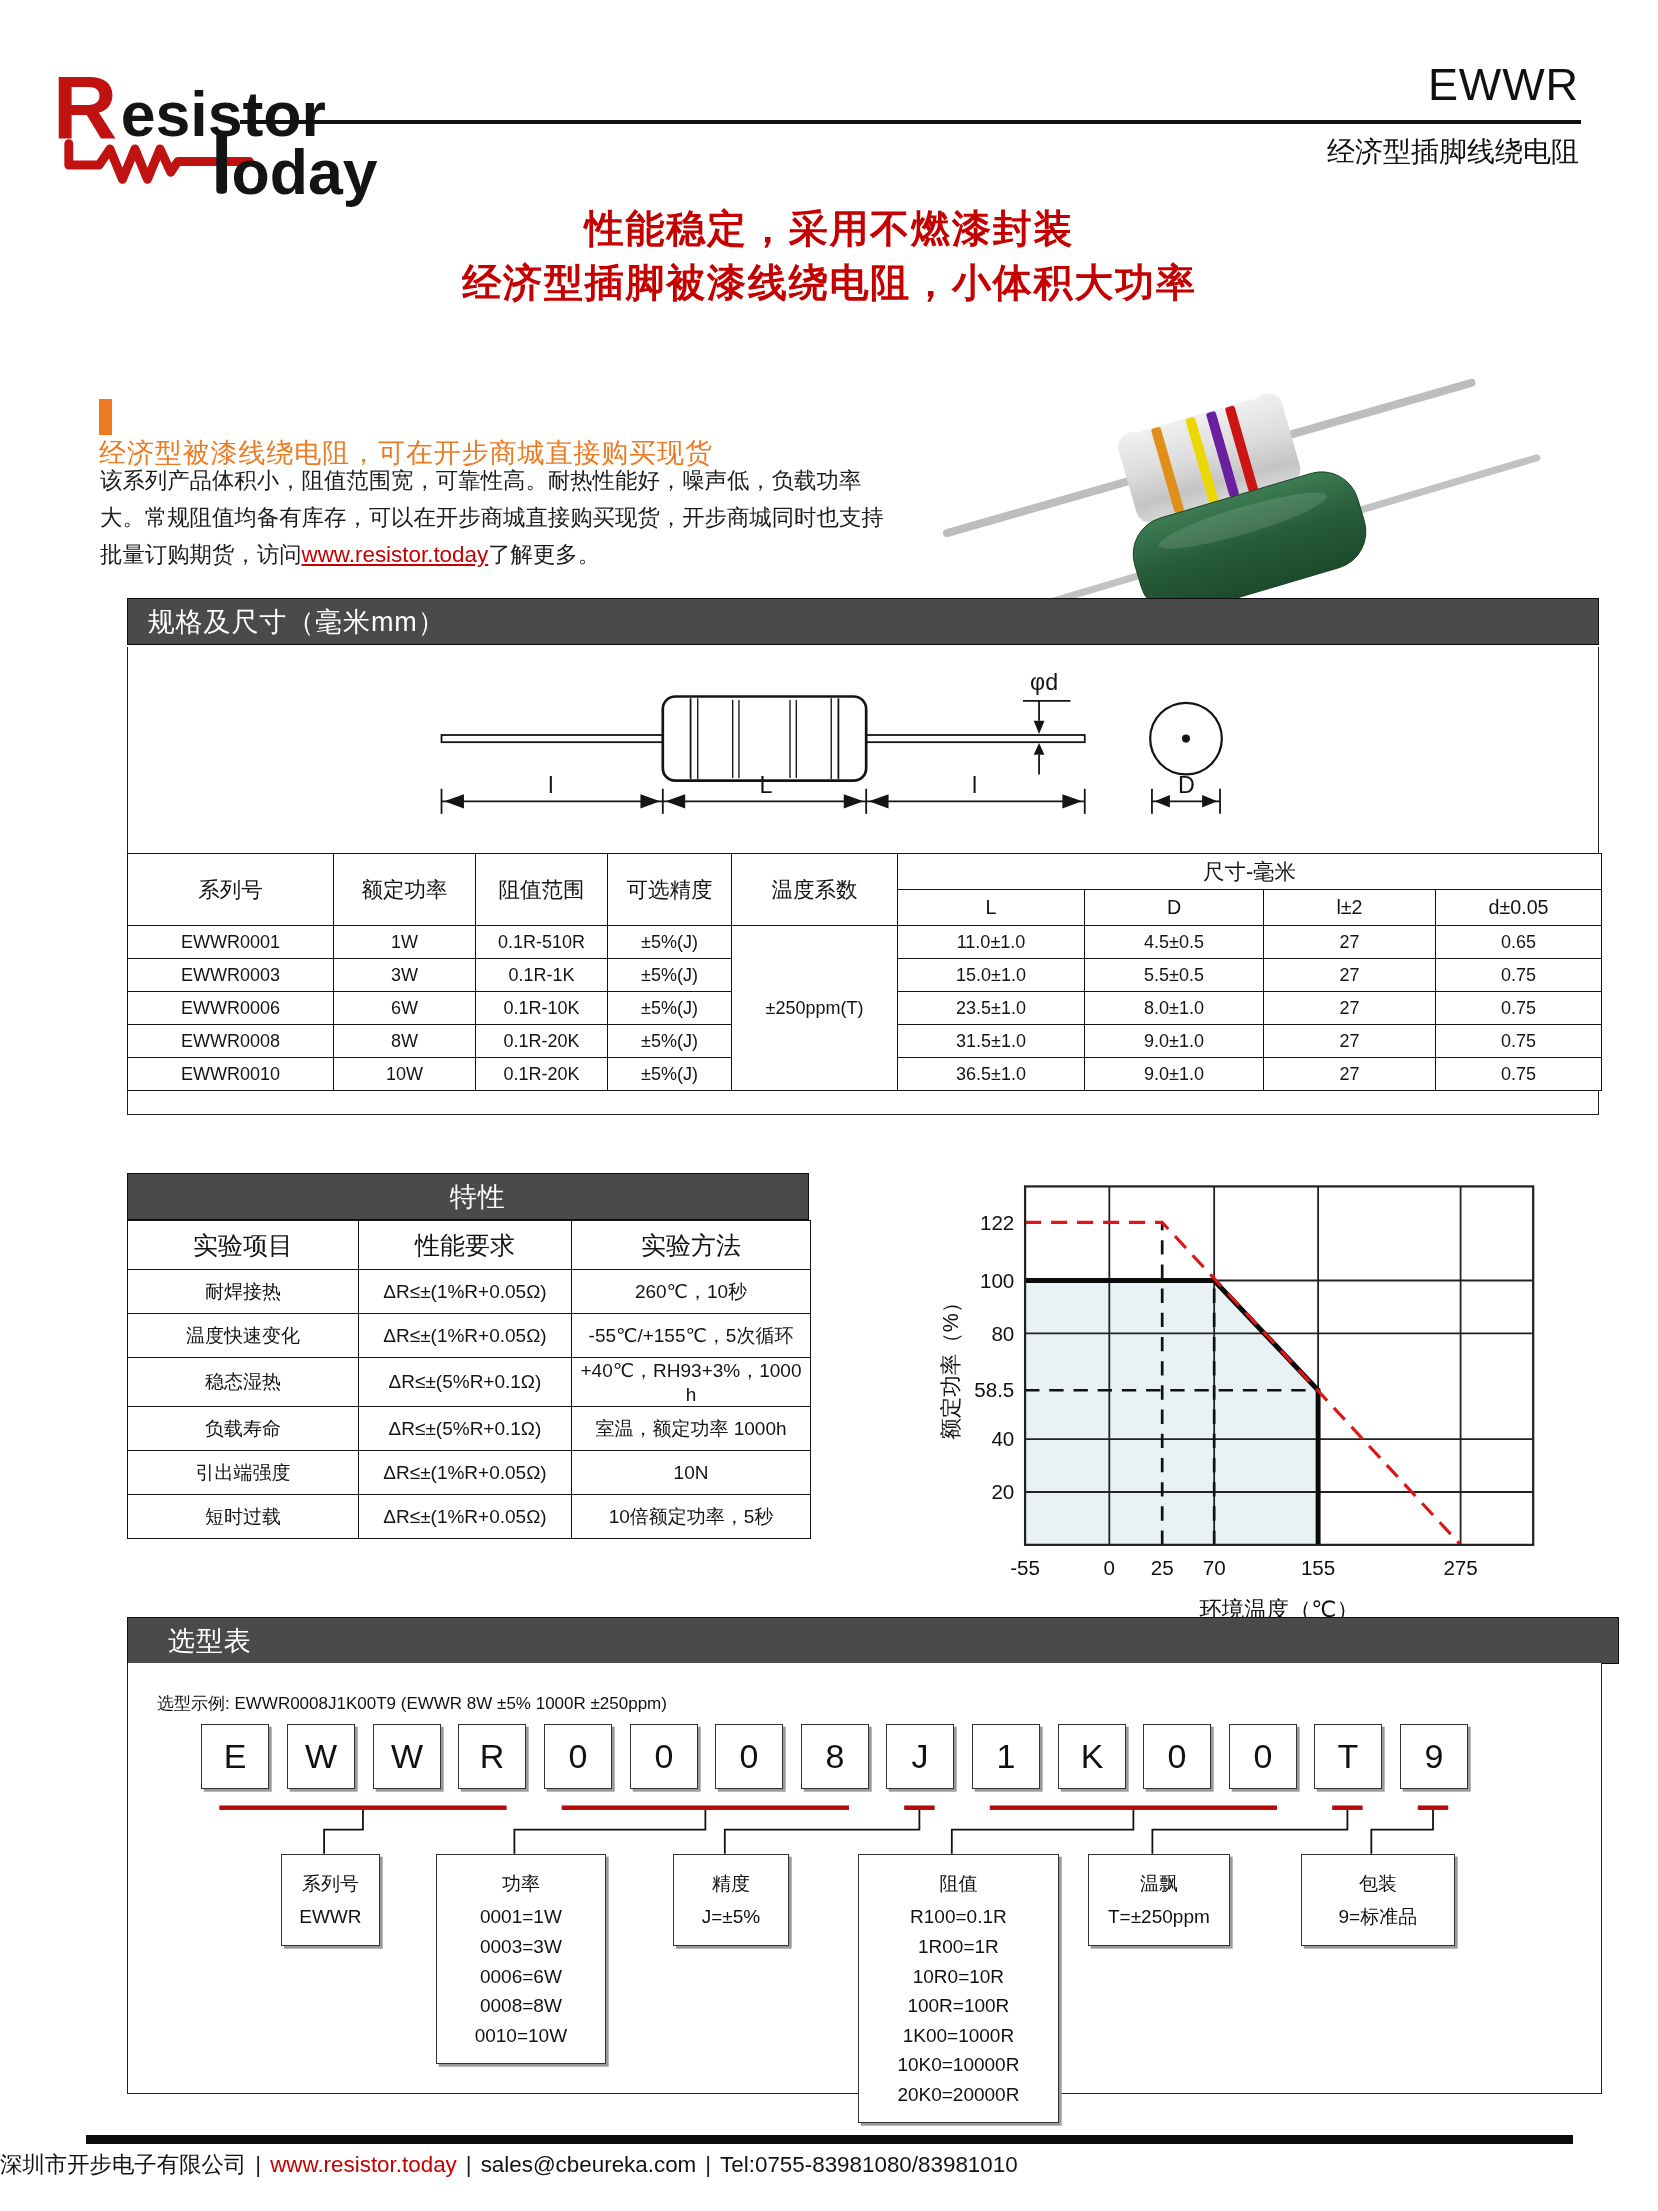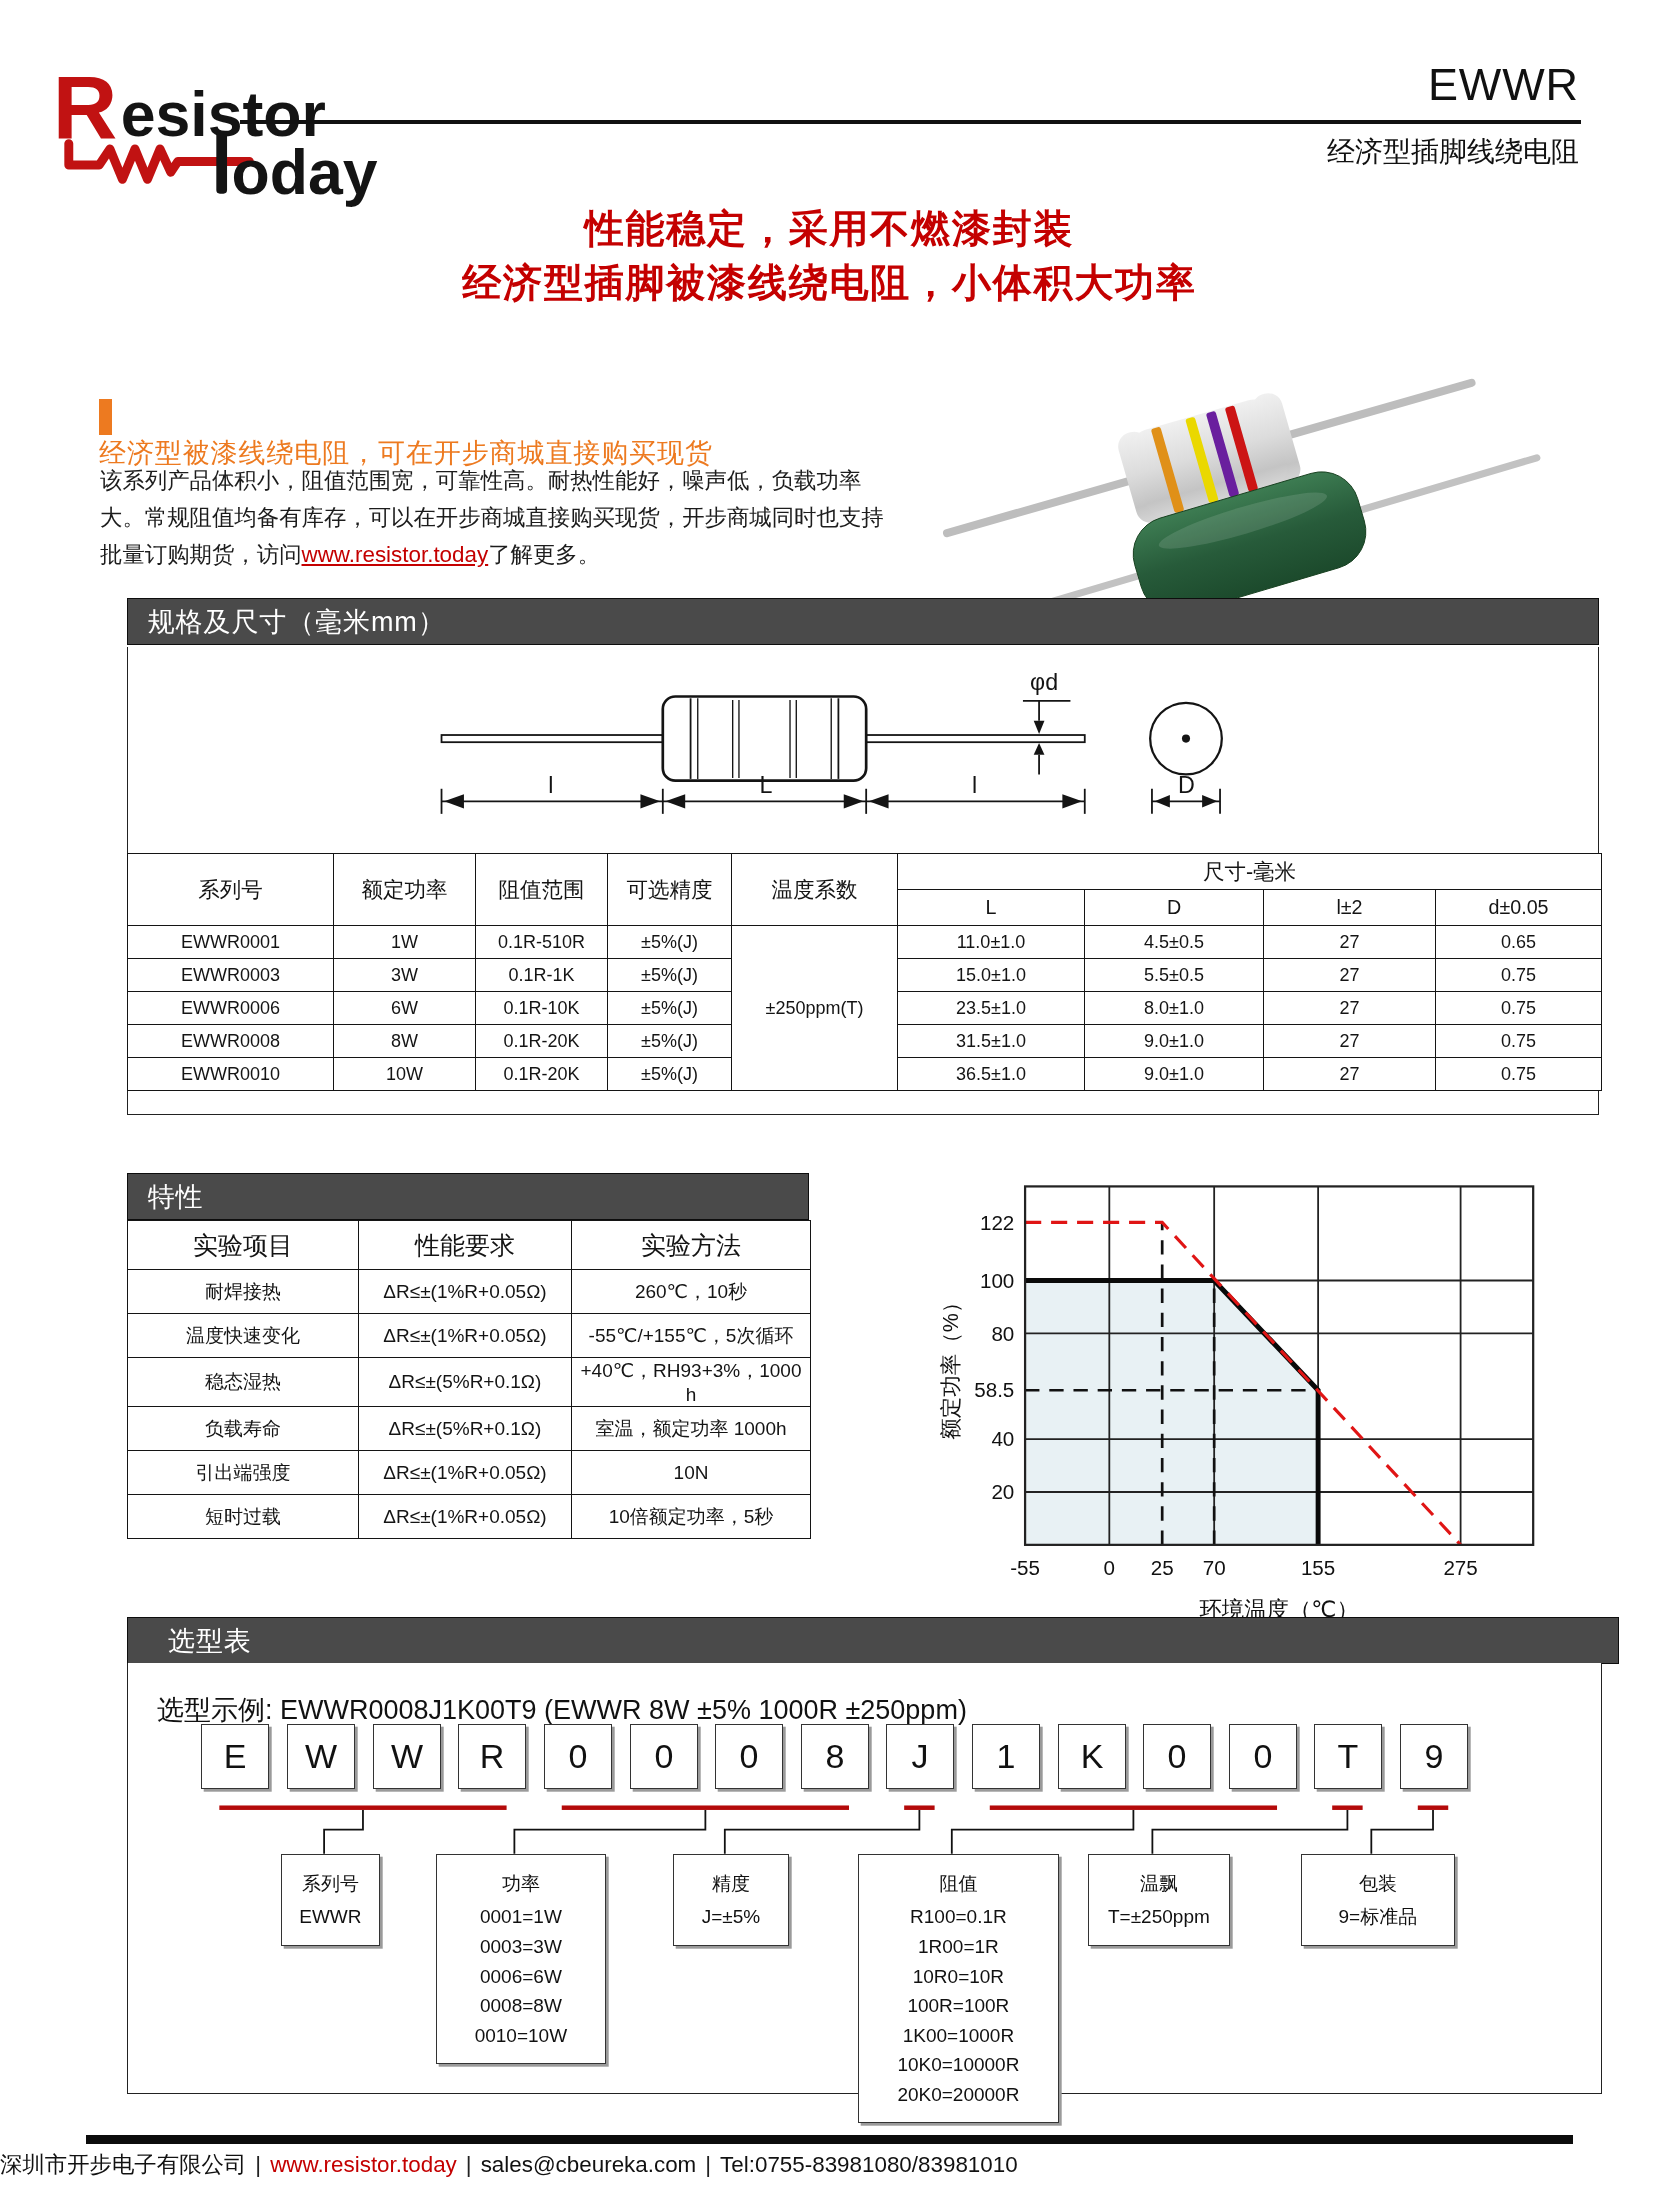--- a/index.html
+++ b/index.html
@@ -38,21 +38,21 @@
   .spec-table .sub th{font-size:19.7px;}
   .spec-table td{font-size:18px;height:32px;}
   .spec-table thead tr{height:36px;}
   .char-table{position:absolute;left:127px;top:1220px;width:683px;}
   .char-table th{font-weight:400;font-size:25px;height:48px;}
   .char-table td{font-size:19px;height:43px;}
   
   .chart-svg{position:absolute;left:931px;top:1164px;width:690px;height:466px;}
   
   .sel-content{position:absolute;left:127px;top:1663px;width:1473px;height:430px;}
-  .sel-example{position:absolute;left:29px;top:29px;font-size:27px;color:#111;}
+  .sel-example{position:absolute;left:29px;top:29px;font-size:17px;color:#111;}
   .code-box{
     position:absolute;width:66px;height:63px;border:1.8px solid #333;background:#fff;
     box-shadow:2.7px 2.7px 0 #9a9a9a;display:flex;align-items:center;justify-content:center;
     font-size:34px;color:#111;
   }
   .sel-overlay{position:absolute;left:0;top:0;width:1473px;height:430px;}
   .sel-label-box{
     position:absolute;border:1.8px solid #333;background:#fff;box-shadow:2.7px 2.7px 0 #9a9a9a;
     text-align:center;padding:14.3px 5.4px 12.5px 5.4px;font-size:19px;line-height:29.6px;color:#111;
   }
@@ -249,21 +249,21 @@
           <td>0.1R-20K</td>
           <td>±5%(J)</td>
           <td>36.5±1.0</td>
           <td>9.0±1.0</td>
           <td>27</td>
           <td>0.75</td>
         </tr>
       </tbody>
   </table>
 
-  <div class="sec-bar" style="left:127px;top:1173px;width:660px;">
+  <div class="sec-bar" style="left:127px;top:1173px;width:660px;justify-content:center;">
     <span>特性</span>
   </div>
   <table class="char-table">
     <colgroup>
         <col style="width:231px">
         <col style="width:213px">
         <col style="width:239px">
       </colgroup>
     <thead>
       <tr>

